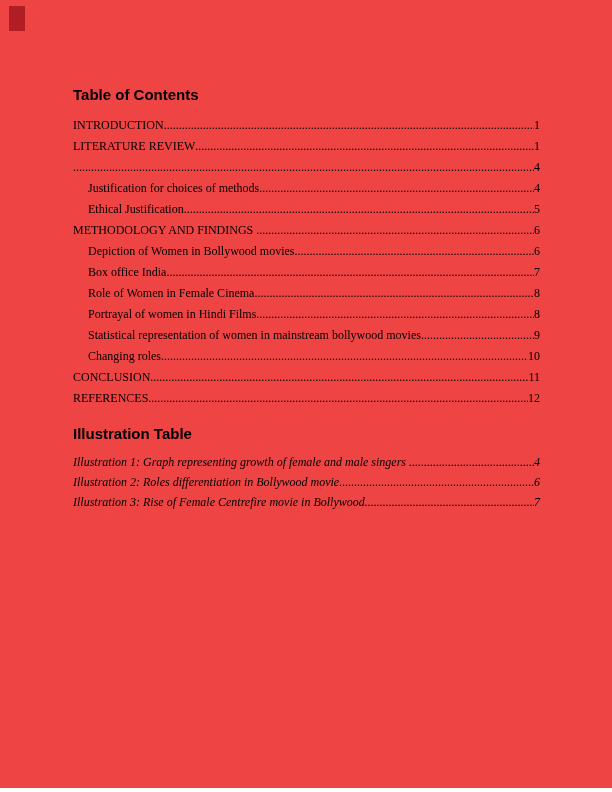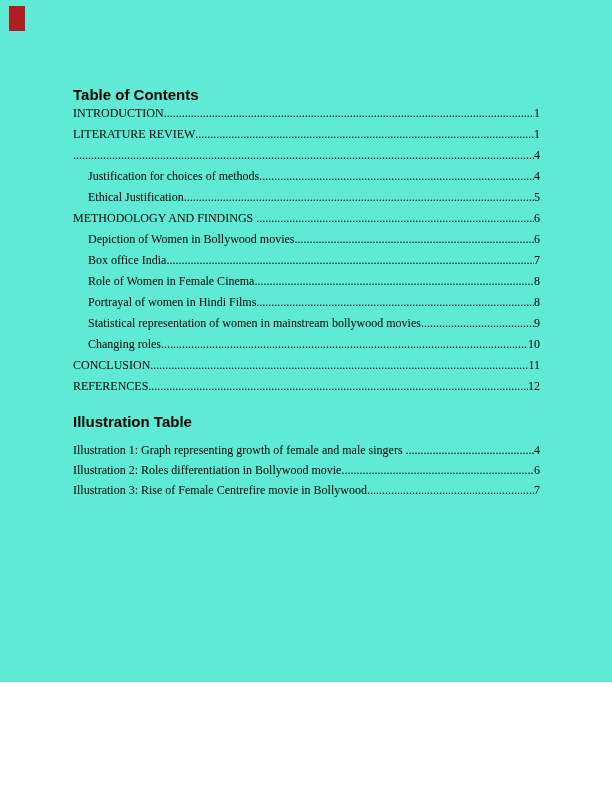--- a/index.html
+++ b/index.html
@@ -1,20 +1,20 @@
 <!DOCTYPE html>
 <html><head>
 <meta charset="utf-8">
 <style>
   html, body { margin: 0; padding: 0; background: #ffffff; }
   .page {
     position: relative;
     width: 612px;
-    height: 682px;
-    background: #5eead4;
+    height: 788px;
+    background: #ef4444;
     color: #000000;
     font-family: "Liberation Serif", serif;
     overflow: hidden;
     box-sizing: border-box;
   }
   .badge {
     position: absolute;
     left: 9px;
     top: 6px;
     width: 16px;
@@ -28,31 +28,31 @@
     width: 467px;
   }
   .doc-h1 {
     font-family: "Liberation Sans", sans-serif;
     font-size: 15px;
     font-weight: bold;
     line-height: 17px;
     margin: 0;
   }
   .toc-title { padding-top: 86px; }
-  .toc-list { }
+  .toc-list { margin-top: 12px; }
   .illus-title { margin-top: 16px; }
   .illus-list { margin-top: 10px; }
   .row {
     display: flex;
     align-items: baseline;
     height: 21px;
     line-height: 21px;
     font-size: 12px;
   }
-  .illus-list .row { height: 20px; line-height: 20px; }
+  .illus-list .row { height: 20px; line-height: 20px; font-style: italic; }
   .lvl1 { padding-left: 15px; }
   .lbl { white-space: pre; flex: 0 0 auto; }
   .leader {
     flex: 1 1 auto;
     overflow: hidden;
     white-space: nowrap;
   }
   .leader::after {
     content: "........................................................................................................................................................................................................";
   }

